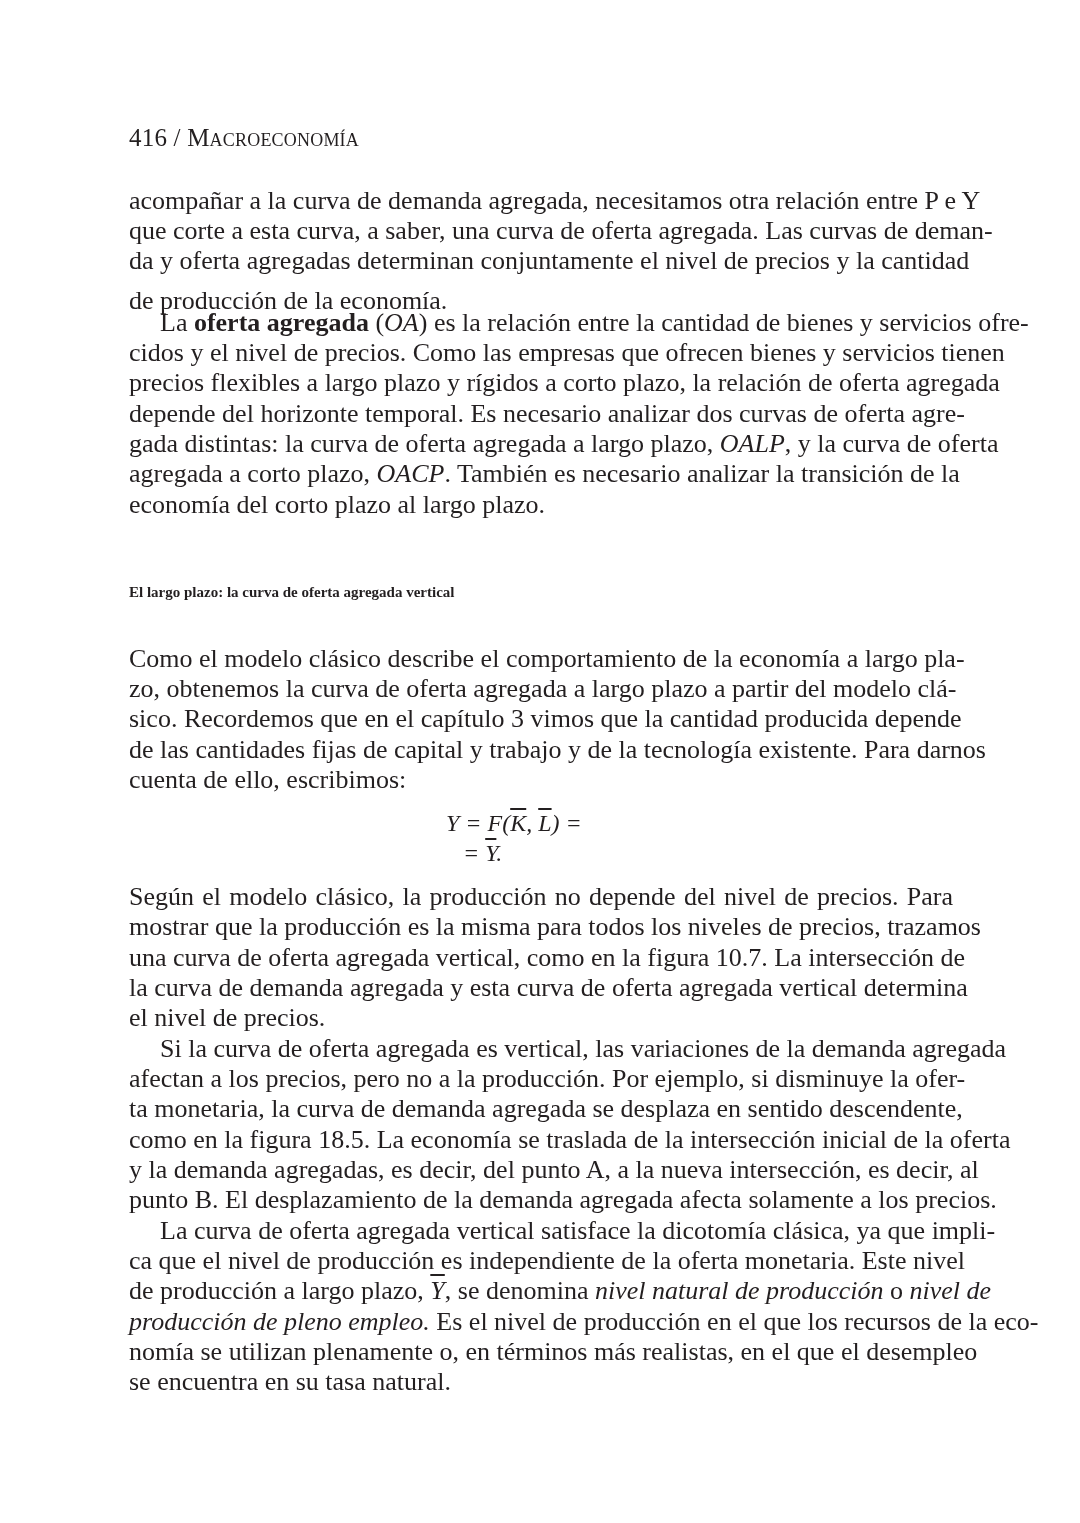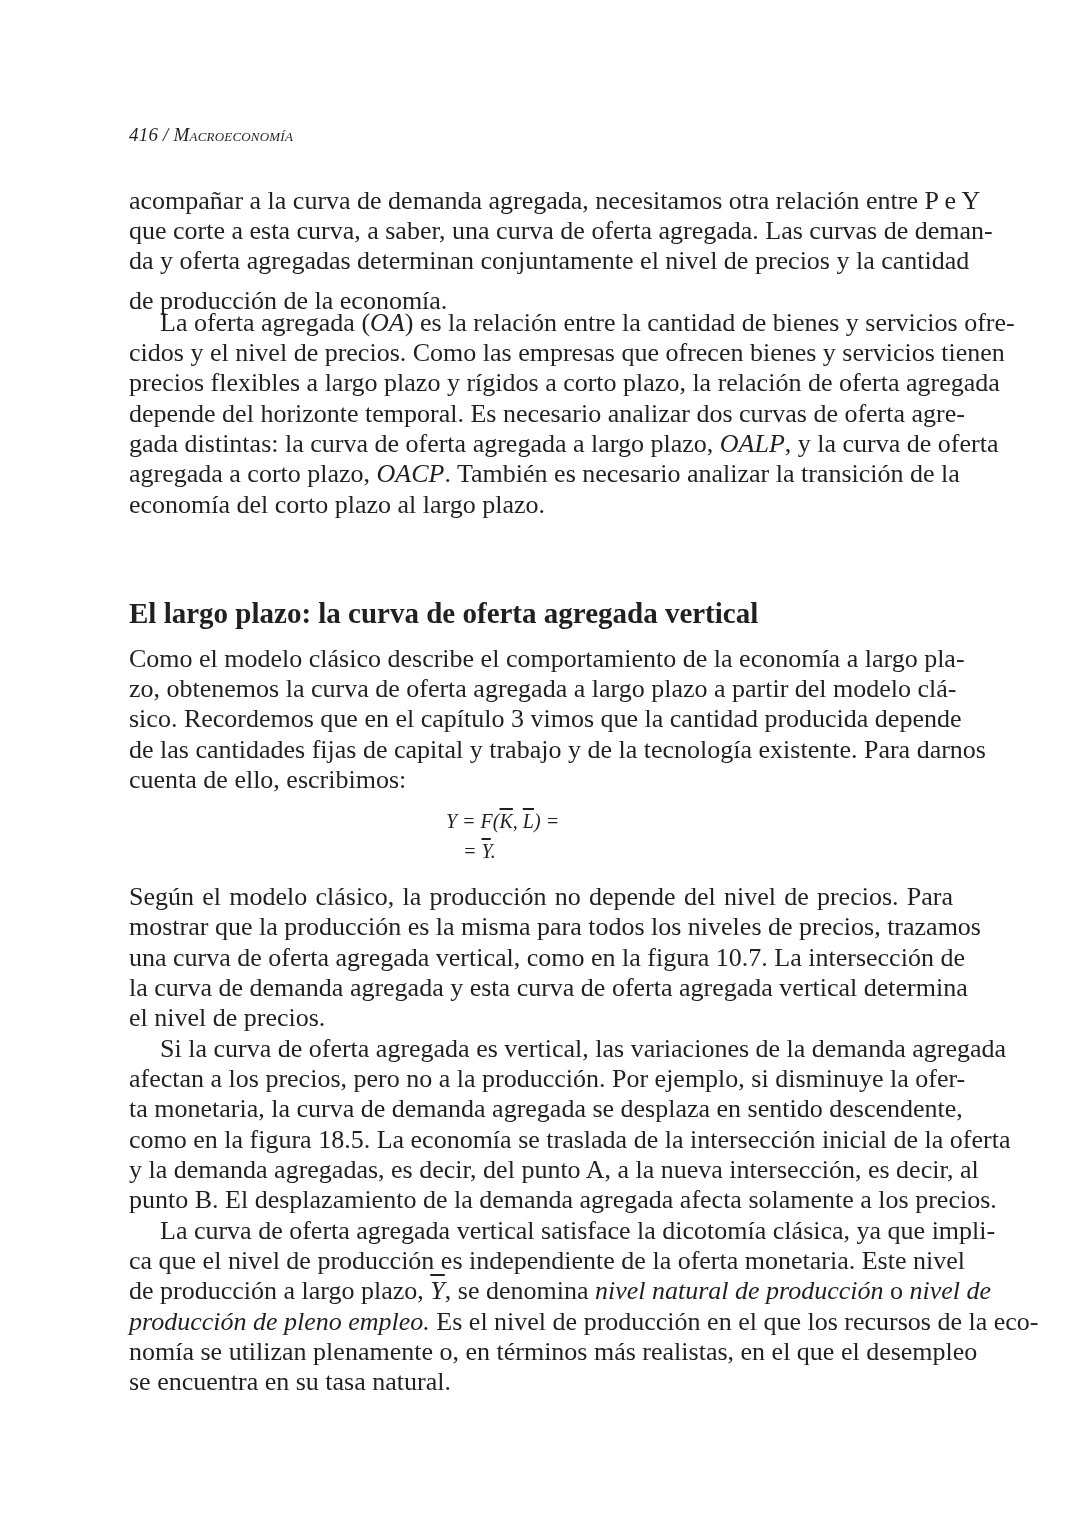--- a/index.html
+++ b/index.html
@@ -1,28 +1,28 @@
 <!DOCTYPE html>
 <html><head>
 <meta charset="utf-8">
 <style>
   html, body { margin: 0; padding: 0; background: #ffffff; }
   body { width: 1080px; height: 1523px; position: relative; overflow: hidden;
          font-family: "Liberation Serif", "DejaVu Serif", serif; color: #231f20; }
-  .header { position: absolute; left: 129px; top: 124px; font-size: 19px; letter-spacing: 0.2px; font-style: italic; }
+  .header { position: absolute; left: 129px; top: 124px; font-size: 25px; letter-spacing: 0.2px; }
   .header .sc { font-variant: small-caps; }
   .line { position: absolute; left: 129px; width: 824px; font-size: 26px; line-height: 30px;
           white-space: nowrap; text-align: justify; text-align-last: justify; }
   .line.last { text-align-last: left; }
   .line.indent { left: 160px; width: 793px; }
-  .heading { position: absolute; left: 129px; top: 597px; font-size: 29px; font-weight: bold; white-space: nowrap; }
-  .eq { position: absolute; font-size: 20px; font-style: italic; white-space: nowrap; }
+  .heading { position: absolute; left: 129px; top: 584px; font-size: 15px; font-weight: bold; white-space: nowrap; }
+  .eq { position: absolute; font-size: 24px; font-style: italic; white-space: nowrap; }
   .ov { text-decoration: overline; }
   i { }
-  b { font-weight: normal; }
+  b { font-weight: bold; }
 </style>
 </head>
 <body>
 
 <div class="header">
   <span>416</span><span> / </span><span class="sc">Macroeconomía</span>
 </div>
 
 <div>
   <div class="line" style="top:186px">acompañar a la curva de demanda agregada, necesitamos otra relación entre P e Y</div>

